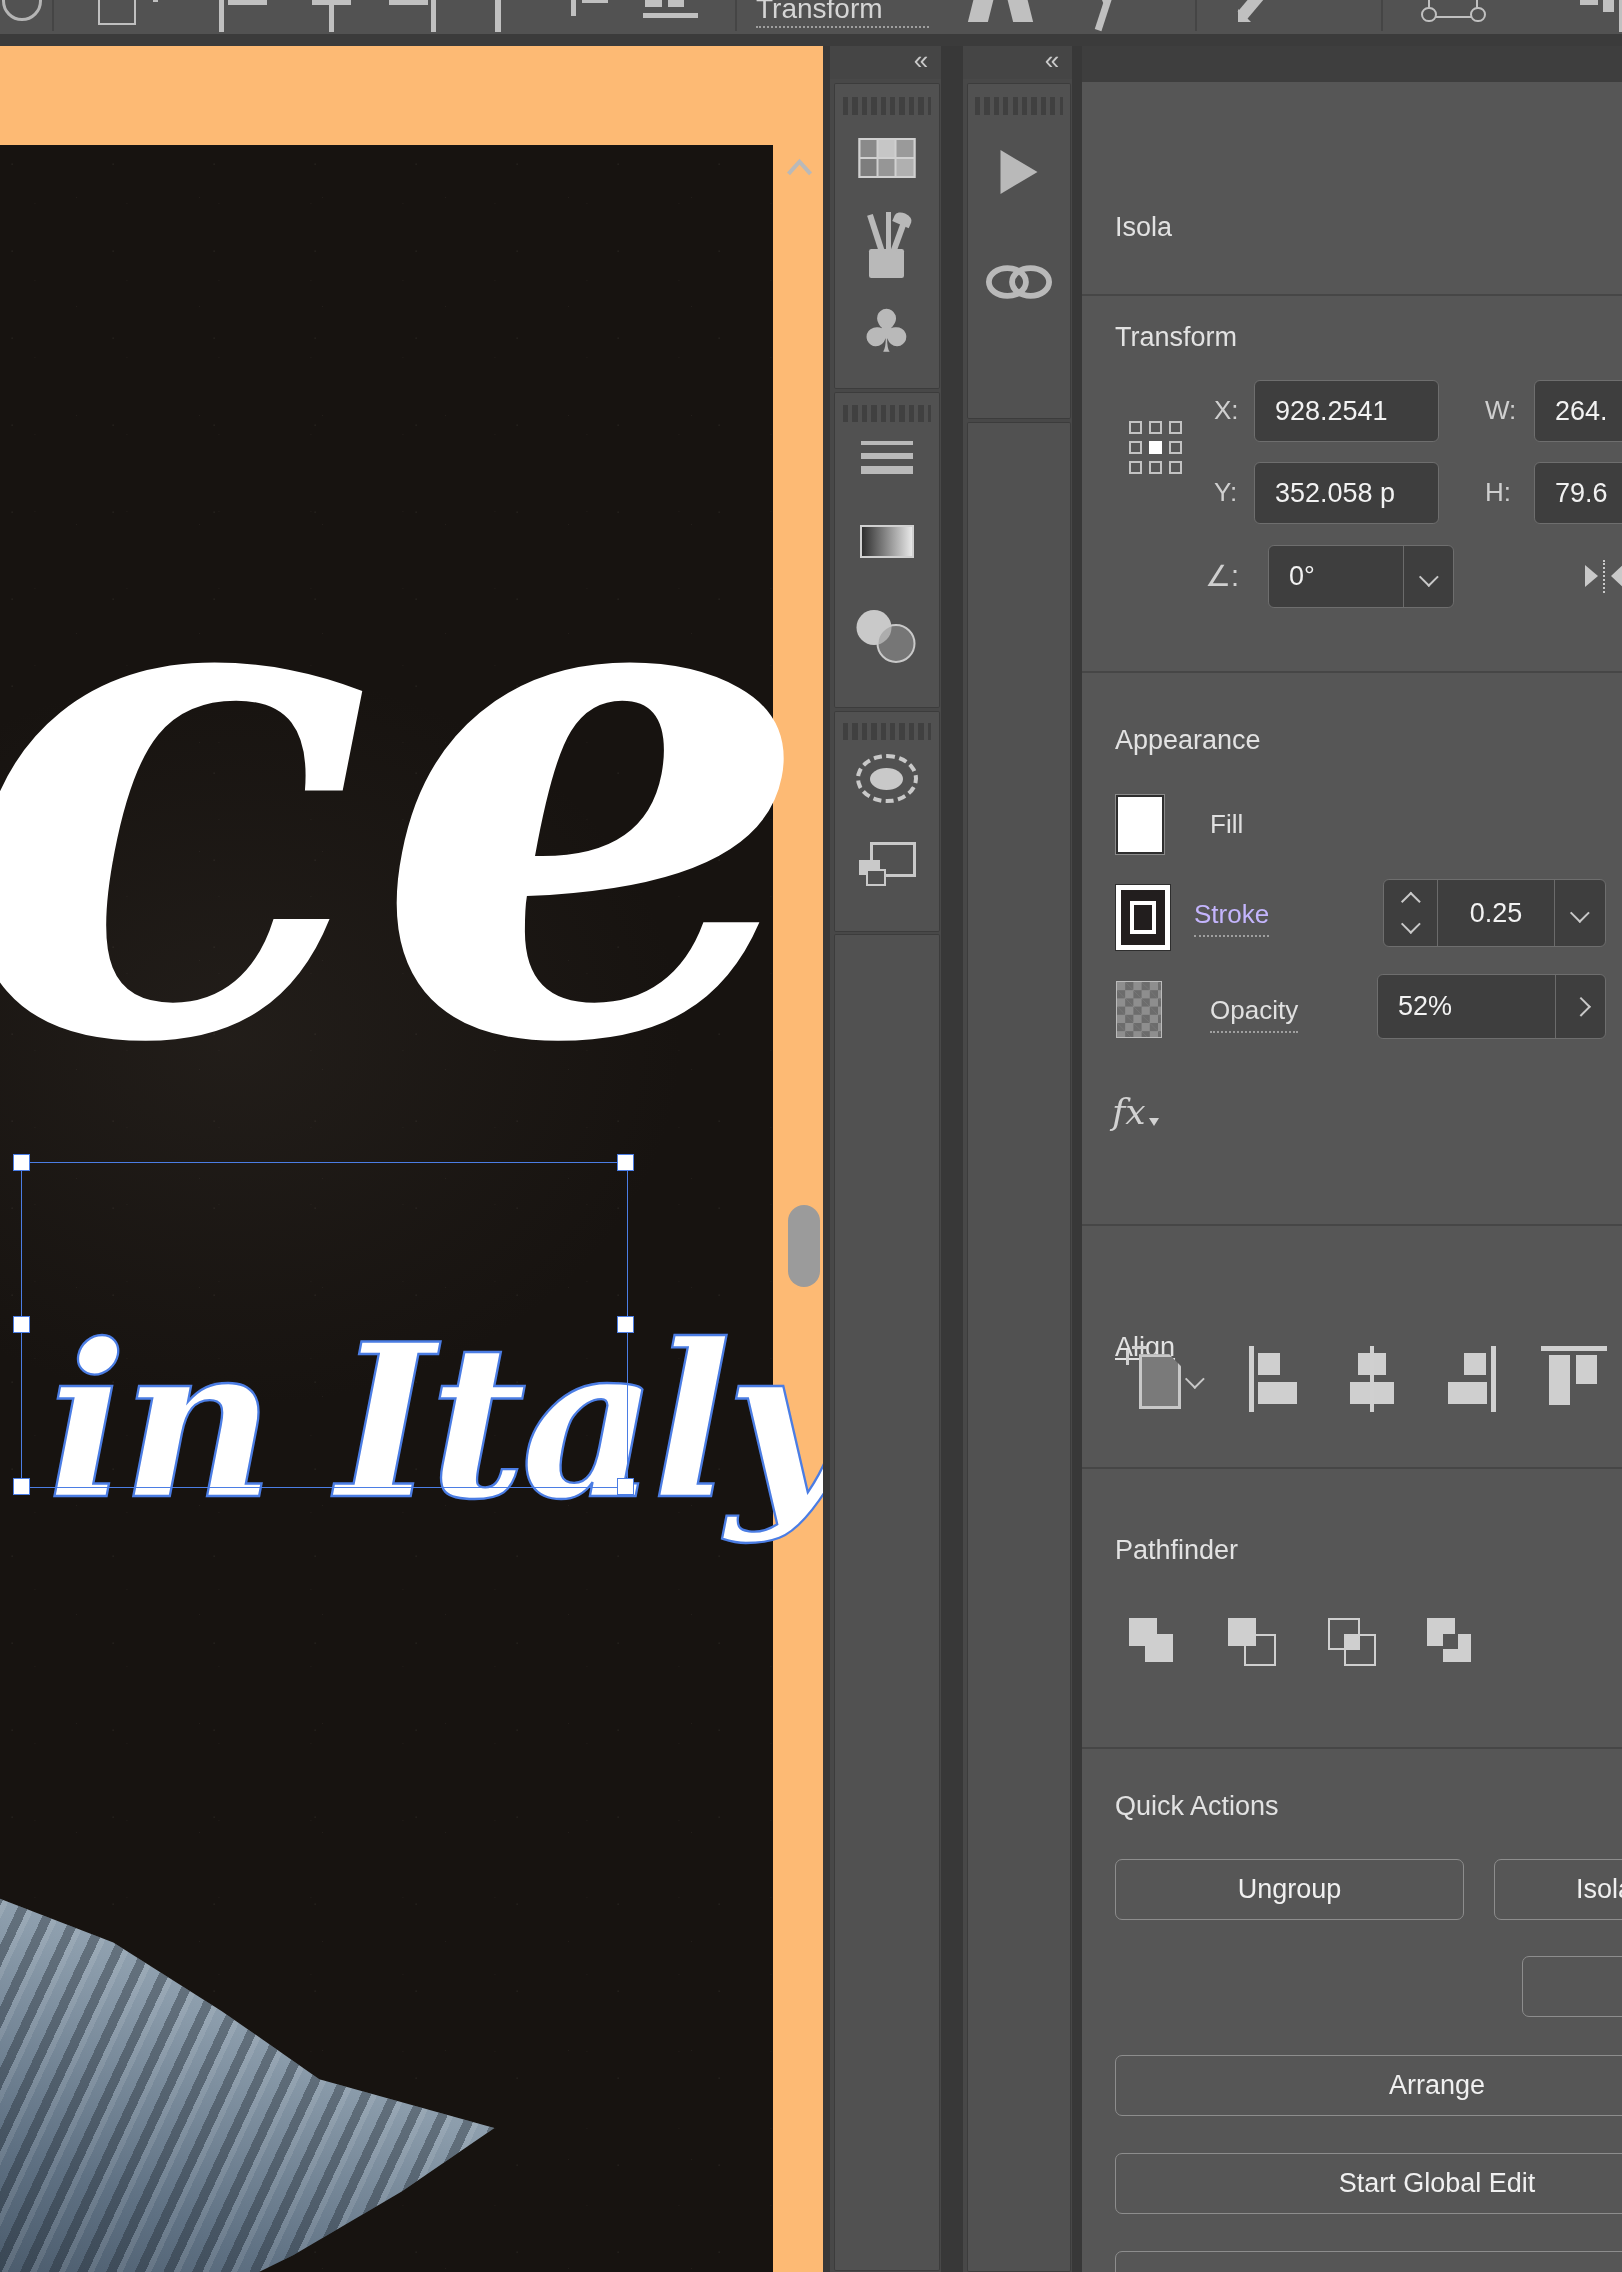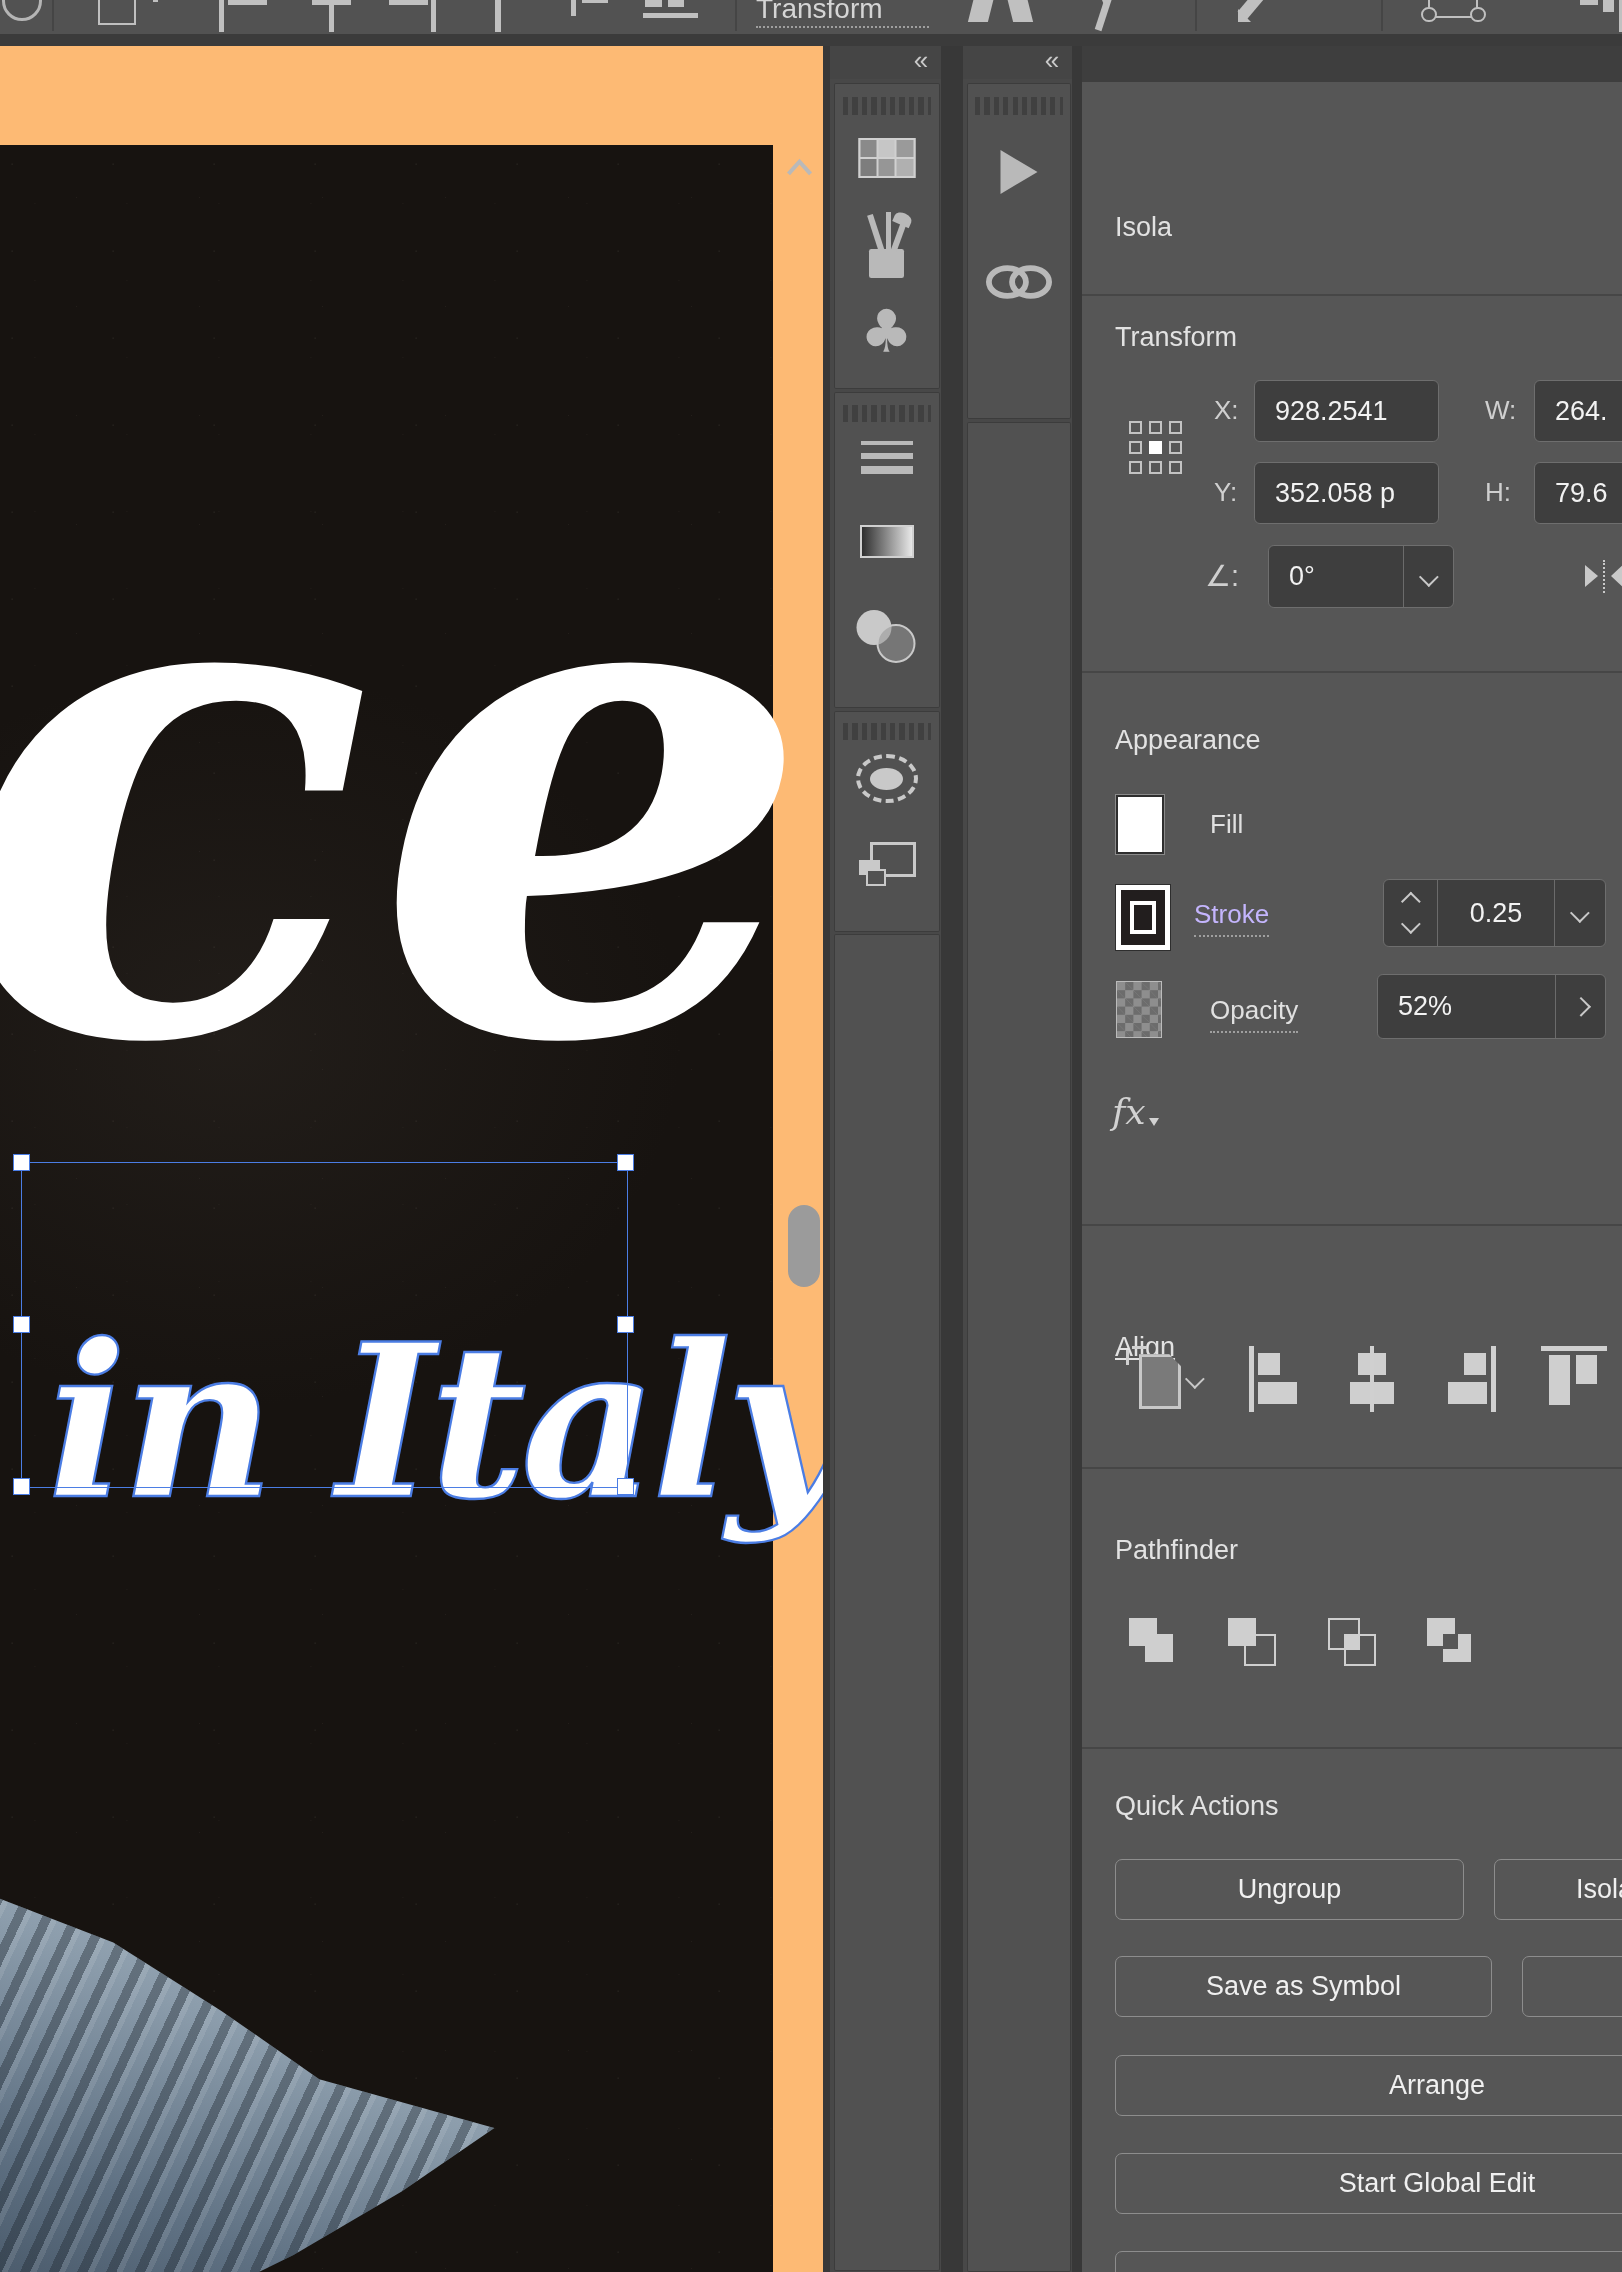--- a/index.html
+++ b/index.html
@@ -374,19 +374,18 @@
   <div class="ab pf" style="left:345px;top:1572px;">
     <div class="sq fill" style="left:0;top:0;"></div>
       <div class="sq fill" style="left:16.4px;top:16.4px;"></div>
     <div class="sq hole" style="left:16.4px;top:16.4px;width:14.6px;height:14.6px;"></div>
   </div>
   <div class="ab divider" style="top:1701px;"></div>
 
   <div class="ab sec-title" style="top:1745px;">Quick Actions</div>
   <div class="ab qbtn" style="left:33px;top:1813px;width:349px;">Ungroup</div>
   <div class="ab qbtn" style="left:412px;top:1813px;width:328px;justify-content:flex-start;padding-left:81px;">Isola</div>
-  <div class="ab qbtn" style="left:33px;top:1910px;width:377px;">Save as Symbol</div>
   <div class="ab qbtn" style="left:440px;top:1910px;width:246px;"></div>
   <div class="ab qbtn" style="left:33px;top:2009px;width:644px;">Arrange</div>
   <div class="ab qbtn" style="left:33px;top:2107px;width:644px;">Start Global Edit</div>
   <div class="ab qbtn" style="left:33px;top:2205px;width:644px;height:70px;"></div>
 </div>
 
 
 </body></html>

